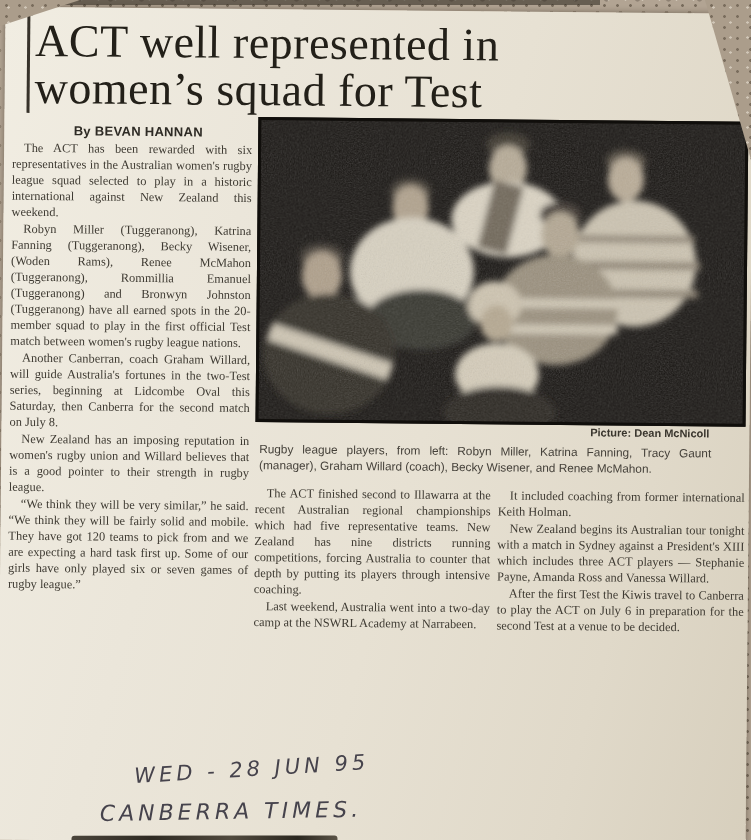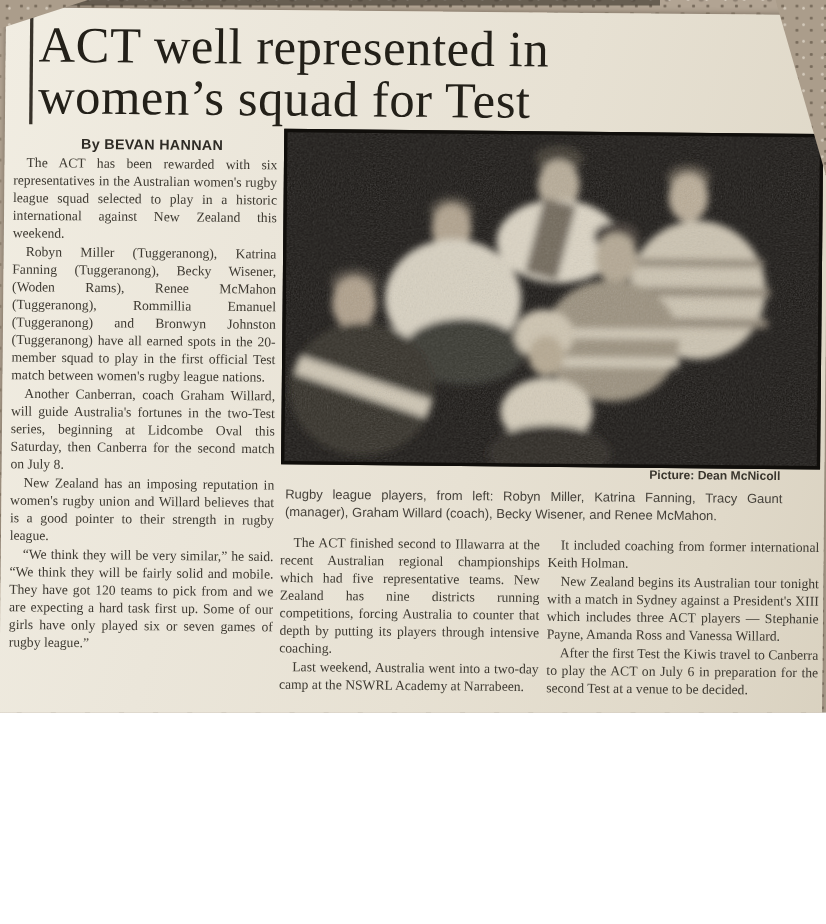--- a/index.html
+++ b/index.html
@@ -1,18 +1,18 @@
 <!DOCTYPE html>
 <html><head>
 <meta charset="utf-8">
 <style>
   html,body{margin:0;padding:0;}
   #stage{
     position:relative;
-    width:751px;height:648px;
+    width:751px;height:840px;
     overflow:hidden;
     background-color:#b2a493;
     background-image:
       radial-gradient(rgba(72,61,47,0.55) 1.2px, transparent 1.8px),
       radial-gradient(rgba(255,250,240,0.5) 1px, transparent 1.6px),
       radial-gradient(rgba(94,80,62,0.35) 1.6px, transparent 2.2px),
       radial-gradient(rgba(60,50,40,0.3) 2px, transparent 2.8px);
     background-size:13px 11px,17px 15px,23px 19px,31px 27px;
     background-position:0 0,5px 7px,11px 3px,2px 13px;
     font-family:"Liberation Serif", serif;

